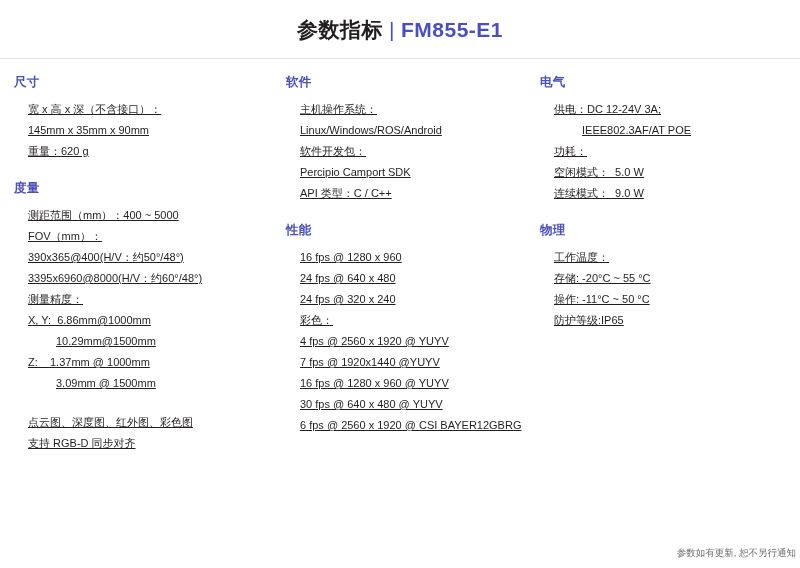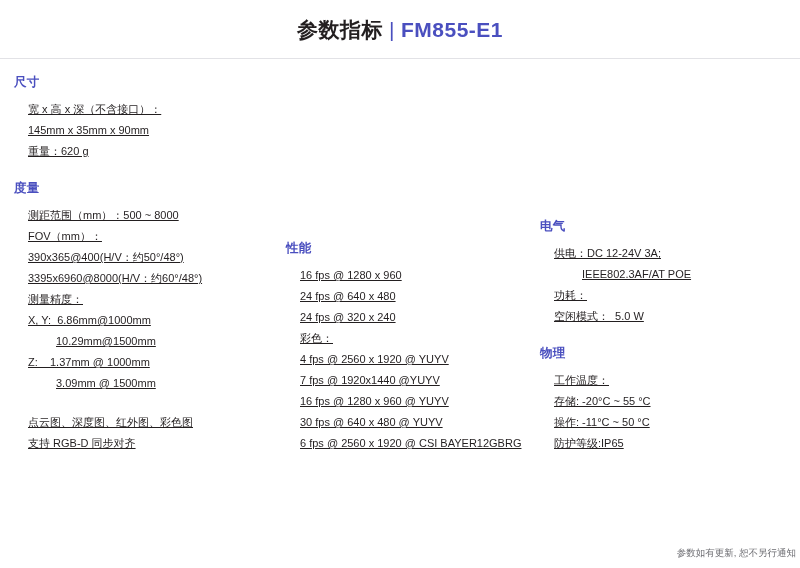--- a/index.html
+++ b/index.html
@@ -48,21 +48,20 @@
     height: 1px;
     background: #e2e2e6;
   }
   
   .columns {
     position: absolute;
     top: 74px;
     left: 0;
     width: 800px;
     display: flex;
-    align-items: flex-end;
   }
   .col {
     box-sizing: border-box;
   }
   .col-1 { width: 280px; padding-left: 14px; }
   .col-2 { width: 250px; padding-left: 6px; }
   .col-3 { width: 270px; padding-left: 10px; }
 
   .sec-title {
     color: #4a4fbf;
@@ -107,37 +106,45 @@
 
     <div class="col col-1">
       <div class="sec">
         <div class="sec-title">尺寸</div>
         <div class="line indent-1">宽 x 高 x 深（不含接口）：</div>
         <div class="line indent-1">145mm x 35mm x 90mm</div>
         <div class="line indent-1">重量：620 g</div>
       </div>
       <div class="sec">
         <div class="sec-title">度量</div>
-        <div class="line indent-1">测距范围（mm）：500 ~ 8000</div>
+        <div class="line indent-1">测距范围（mm）：400 ~ 5000</div>
         <div class="line indent-1">FOV（mm）：</div>
         <div class="line indent-1">390x365@400(H/V：约50°/48°)</div>
         <div class="line indent-1">3395x6960@8000(H/V：约60°/48°)</div>
         <div class="line indent-1">测量精度：</div>
         <div class="line indent-1">X, Y:  6.86mm@1000mm</div>
         <div class="line indent-3">10.29mm@1500mm</div>
         <div class="line indent-1">Z:    1.37mm @ 1000mm</div>
         <div class="line indent-3">3.09mm @ 1500mm</div>
       </div>
       <div class="sec">
         <div class="line indent-1">点云图、深度图、红外图、彩色图</div>
         <div class="line indent-1">支持 RGB-D 同步对齐</div>
       </div>
     </div>
 
     <div class="col col-2">
+      <div class="sec">
+        <div class="sec-title">软件</div>
+        <div class="line indent-1">主机操作系统：</div>
+        <div class="line indent-1">Linux/Windows/ROS/Android</div>
+        <div class="line indent-1">软件开发包：</div>
+        <div class="line indent-1">Percipio Camport SDK</div>
+        <div class="line indent-1">API 类型：C / C++</div>
+      </div>
       <div class="sec">
         <div class="sec-title">性能</div>
         <div class="line indent-1">16 fps @ 1280 x 960</div>
         <div class="line indent-1">24 fps @ 640 x 480</div>
         <div class="line indent-1">24 fps @ 320 x 240</div>
         <div class="line indent-1">彩色：</div>
         <div class="line indent-1">4 fps @ 2560 x 1920 @ YUYV</div>
         <div class="line indent-1">7 fps @ 1920x1440 @YUYV</div>
         <div class="line indent-1">16 fps @ 1280 x 960 @ YUYV</div>
         <div class="line indent-1">30 fps @ 640 x 480 @ YUYV</div>
@@ -145,20 +152,21 @@
       </div>
     </div>
 
     <div class="col col-3">
       <div class="sec">
         <div class="sec-title">电气</div>
         <div class="line indent-1">供电：DC 12-24V 3A;</div>
         <div class="line indent-3">IEEE802.3AF/AT POE</div>
         <div class="line indent-1">功耗：</div>
         <div class="line indent-1">空闲模式：  5.0 W</div>
+        <div class="line indent-1">连续模式：  9.0 W</div>
       </div>
       <div class="sec">
         <div class="sec-title">物理</div>
         <div class="line indent-1">工作温度：</div>
         <div class="line indent-1">存储: -20°C ~ 55 °C</div>
         <div class="line indent-1">操作: -11°C ~ 50 °C</div>
         <div class="line indent-1">防护等级:IP65</div>
       </div>
     </div>
 

